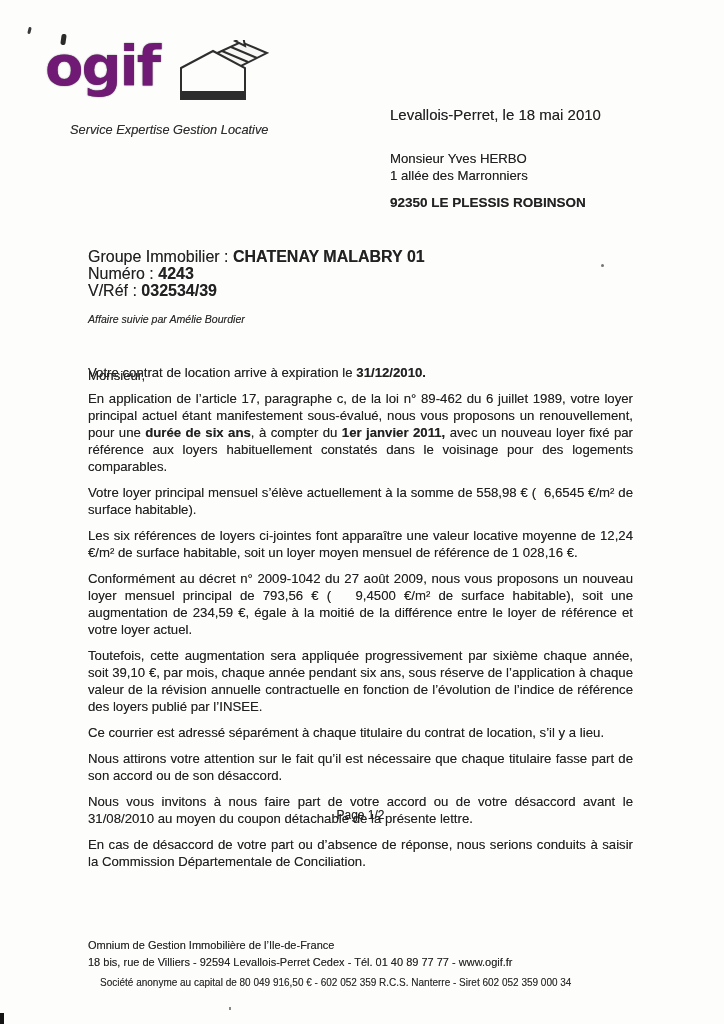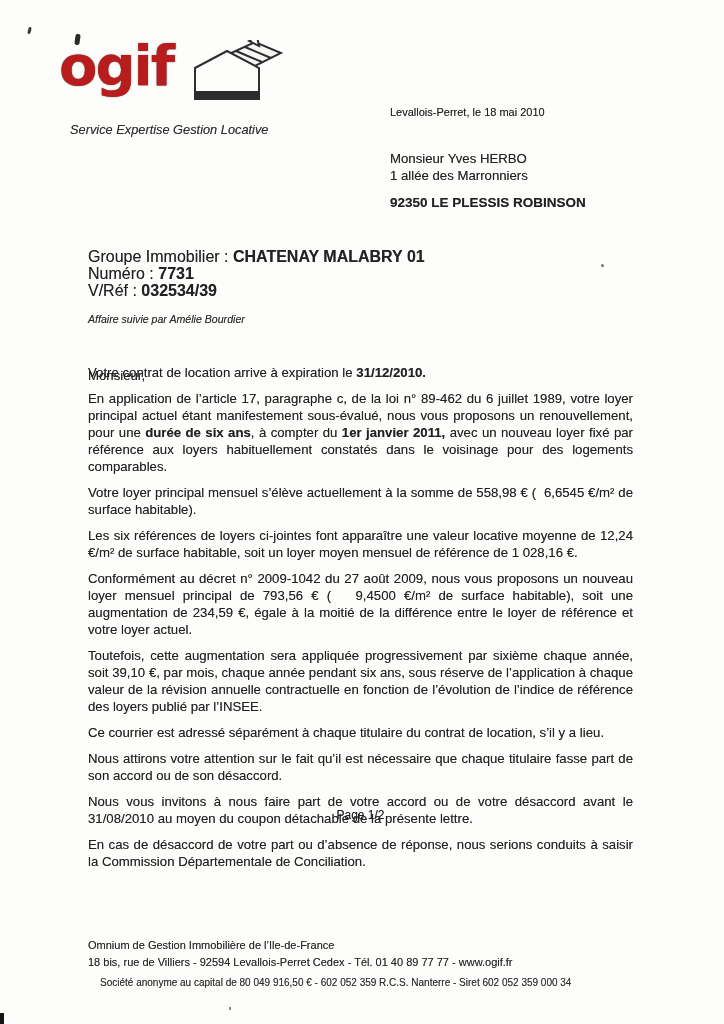--- a/index.html
+++ b/index.html
@@ -10,37 +10,36 @@
     font-family:"Liberation Sans","DejaVu Sans",sans-serif;
     overflow:hidden;
     text-shadow:0 0 0.4px rgba(40,40,40,.5);
   }
   .b { font-weight:bold; }
 
   
   .logo-row { position:absolute; left:45px; top:36px; display:flex; align-items:flex-start; }
   .brand {
     font-family:"DejaVu Sans",sans-serif; font-weight:bold;
-    font-size:56px; line-height:60px; letter-spacing:-2px; color:#b91c1c;
+    font-size:56px; line-height:60px; letter-spacing:-2px; color:#701a75;
     text-shadow:0 0 1.2px rgba(30,30,30,.8);
     position:relative;
-    margin-left:14px;
   }
   .brand-accent {
     position:absolute; left:16px; top:-2px; width:5px; height:11px;
     background:#2b2b2b; border-radius:2px; transform:rotate(8deg);
   }
   .house { margin-left:14px; margin-top:4px; }
   .tagline {
     position:absolute; left:70px; top:122px;
     font-style:italic; font-size:12.8px; color:#303030;
   }
 
   
-  .dateline { position:absolute; left:390px; top:106px; font-size:11px; }
+  .dateline { position:absolute; left:390px; top:106px; font-size:15px; }
   .recipient { position:absolute; left:390px; top:150px; font-size:13.2px; line-height:17px; }
   .recipient .city { font-weight:bold; margin-top:10px; font-size:13.5px; }
 
   
   .ref-block { position:absolute; left:88px; top:248px; font-size:16px; line-height:17px; }
   .case-handler { position:absolute; left:88px; top:313px; font-style:italic; font-size:10.6px; color:#2b2b2b; }
   .salutation { position:absolute; left:88px; top:340px; font-size:13.2px;margin-top:28px; }
 
   
   .letter-body { position:absolute; left:88px; top:364px; width:545px; }
@@ -96,21 +95,21 @@
 
   <div class="dateline">Levallois-Perret, le 18 mai 2010</div>
   <div class="recipient">
     <div>Monsieur Yves HERBO</div>
     <div>1 allée des Marronniers</div>
     <div class="city">92350 LE PLESSIS ROBINSON</div>
   </div>
 
   <div class="ref-block">
       <div><span>Groupe Immobilier : </span><span class="b">CHATENAY MALABRY 01</span></div>
-      <div><span>Numéro : </span><span class="b">7731</span></div>
+      <div><span>Numéro : </span><span class="b">4243</span></div>
       <div><span>V/Réf : </span><span class="b">032534/39</span></div>
     </div>
   <div class="case-handler">Affaire suivie par Amélie Bourdier</div>
   <div class="salutation">Monsieur,</div>
 
   <div class="letter-body">
       <p class="para"><span>Votre contrat de location arrive à expiration le </span><span class="b">31/12/2010.</span></p>
       <p class="para"><span>En application de l’article 17, paragraphe c, de la loi n° 89-462 du 6 juillet 1989, votre loyer principal actuel étant manifestement sous-évalué, nous vous proposons un renouvellement, pour une </span><span class="b">durée de six ans</span><span>, à compter du </span><span class="b">1er janvier 2011,</span><span> avec un nouveau loyer fixé par référence aux loyers habituellement constatés dans le voisinage pour des logements comparables.</span></p>
       <p class="para"><span>Votre loyer principal mensuel s’élève actuellement à la somme de 558,98 € (&nbsp;&nbsp;6,6545 €/m² de surface habitable).</span></p>
       <p class="para"><span>Les six références de loyers ci-jointes font apparaître une valeur locative moyenne de 12,24 €/m² de surface habitable, soit un loyer moyen mensuel de référence de 1&nbsp;028,16 €.</span></p>

